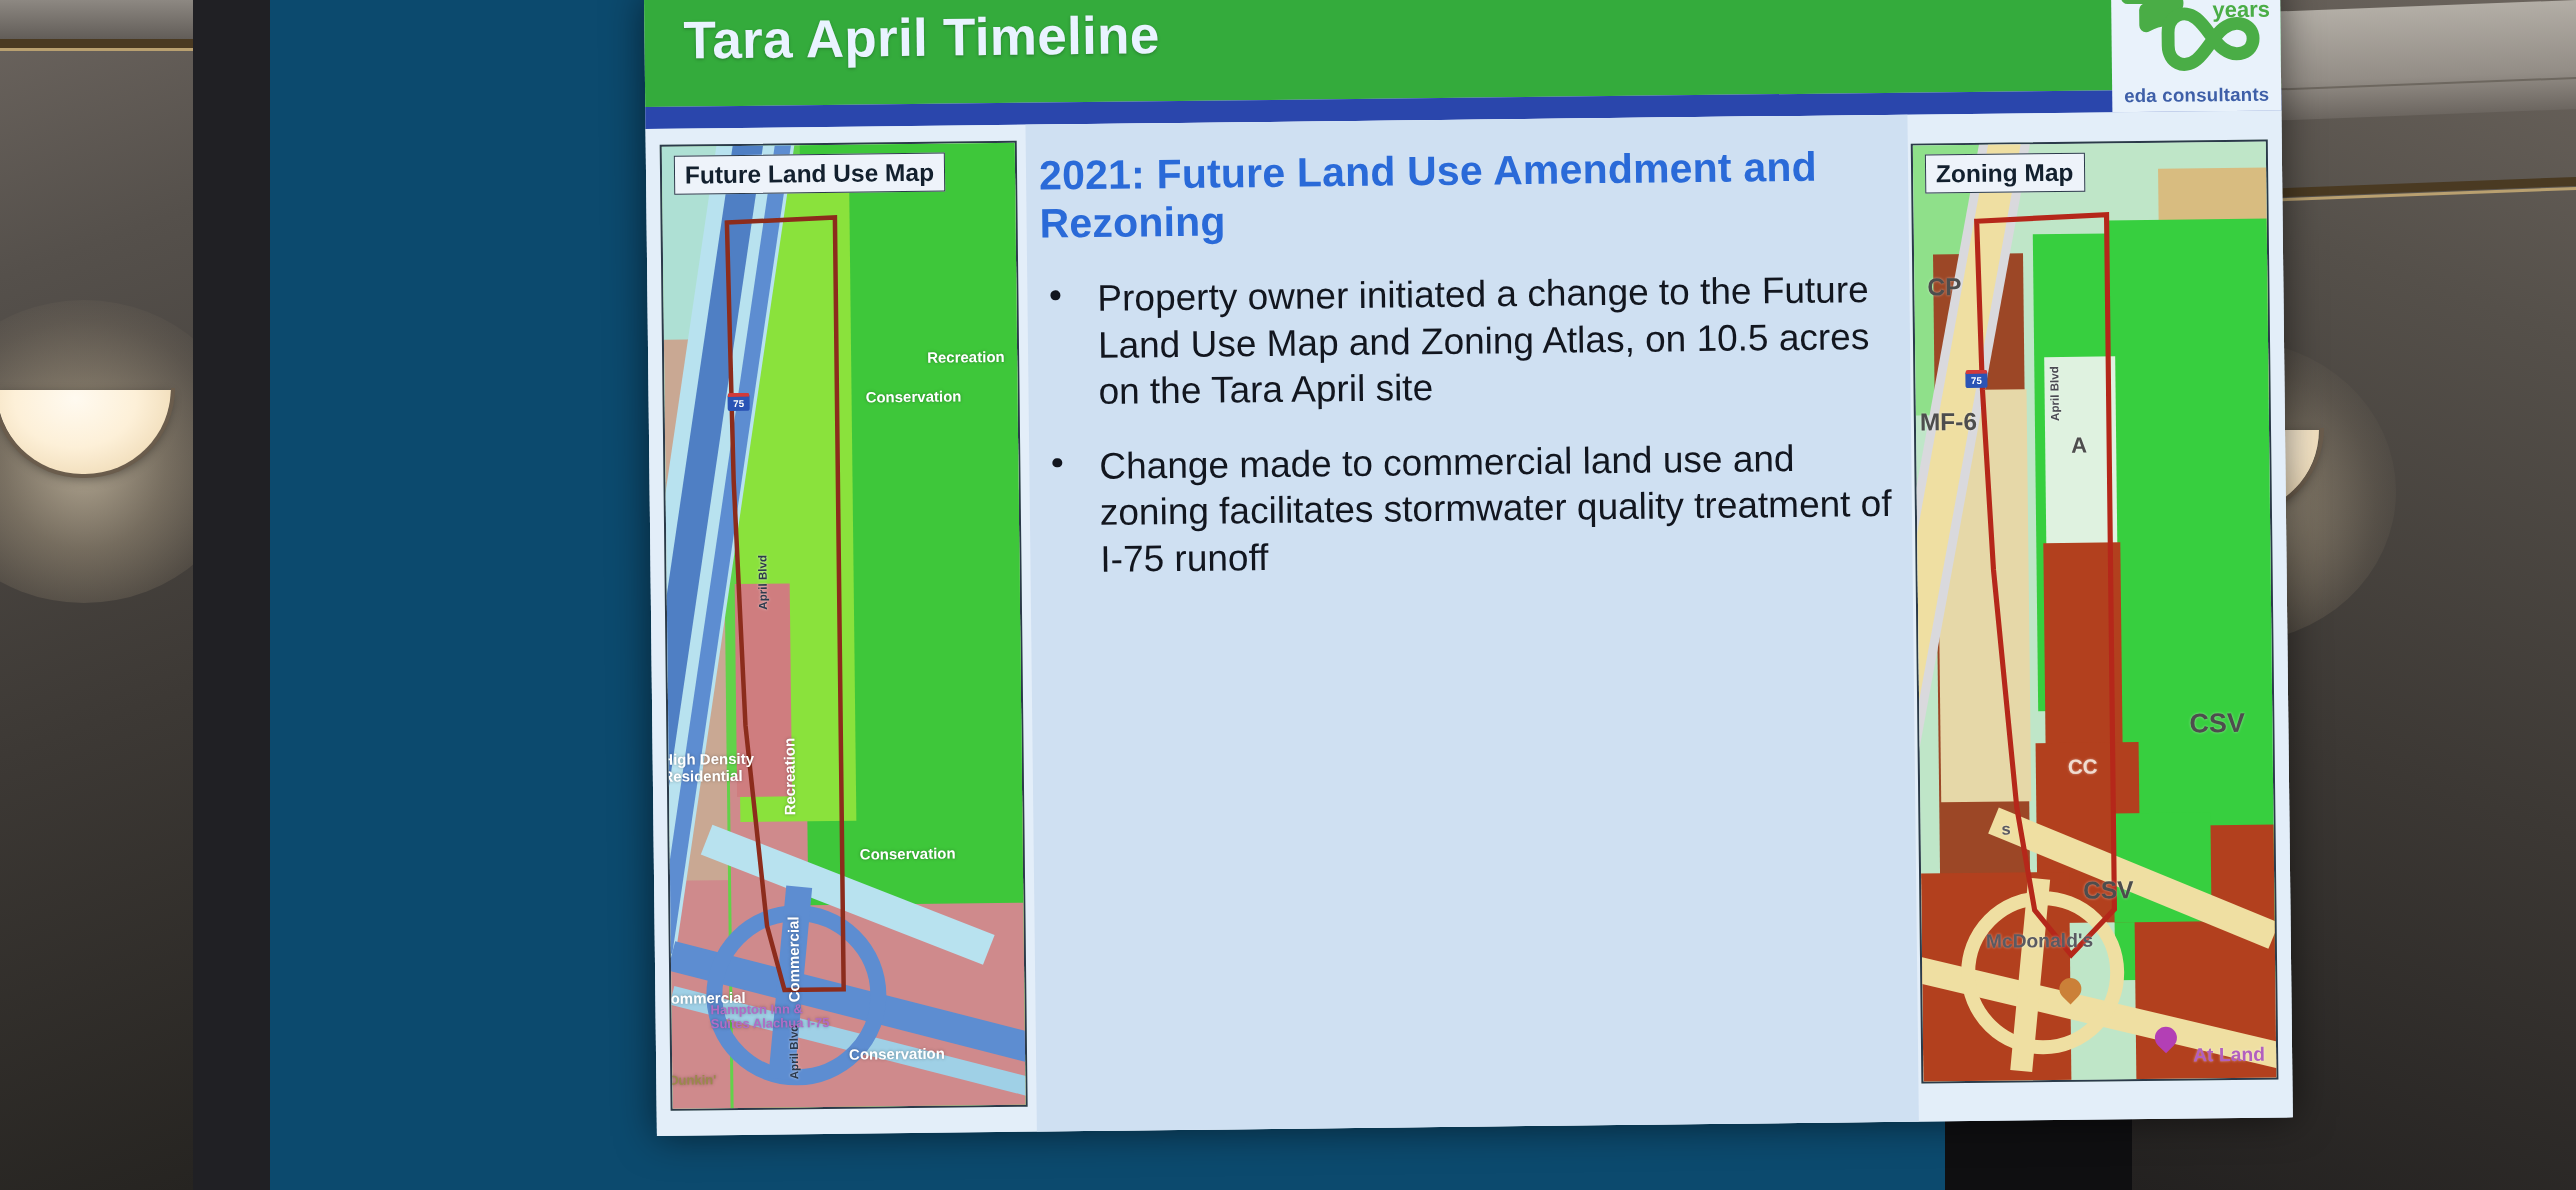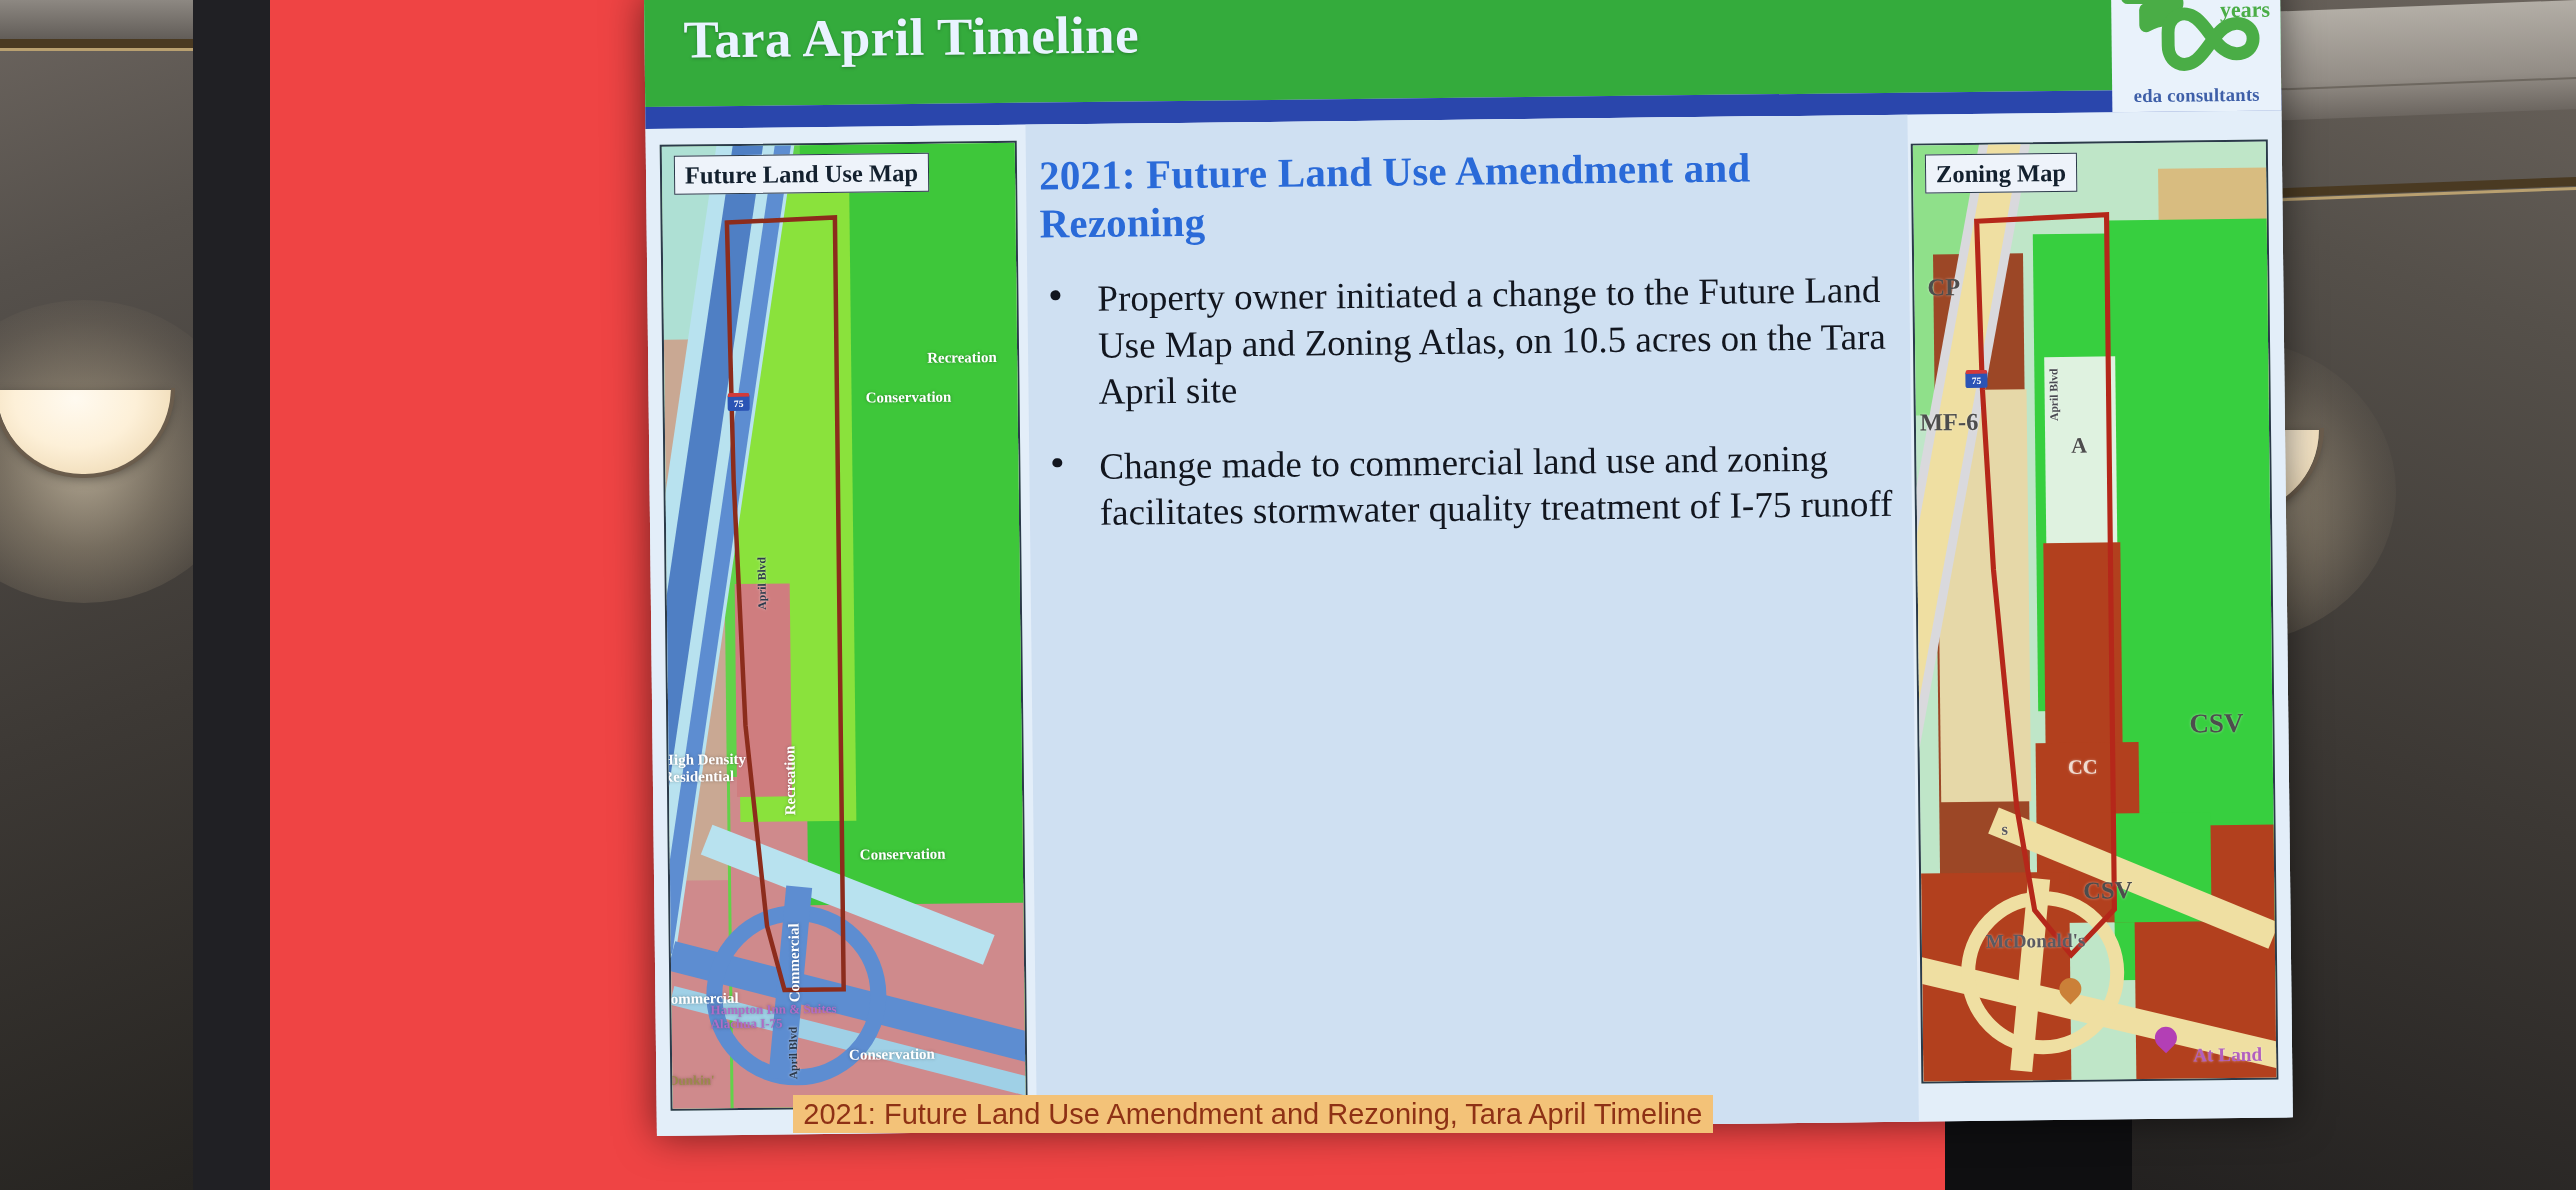--- a/index.html
+++ b/index.html
@@ -30,21 +30,21 @@
       border-radius:0 0 90px 90px;
       background:radial-gradient(ellipse at 45% 10%,#fffaf0 0%,#fdf0d8 45%,#f0dcb8 78%,#d9c096 100%);
       box-shadow:0 3.9px 10.3px rgba(0,0,0,.45);}
   .sconce .rim{position:absolute;left:-4.5px;top:-1.9px;width:183px;height:90px;
       border-radius:0 0 94px 94px;border:4.5px solid #6a5c4c;border-top:none;box-sizing:border-box;}
   .sconce-left{left:-3.2px;top:390px;}
   .sconce-right{left:2145px;top:430px;}
 
   
   #screen-frame{position:absolute;left:193px;top:0;width:1938px;height:1190px;
-      background:#ef4444;font-family:Liberation Serif, serif;}
+      background:#0c4a6e;}
   .frame-shadow{position:absolute;background:#1d1d20;}
 
   
   #slide{position:absolute;left:451px;top:-3.9px;width:1636px;height:1140px;
       background:#dce9f7;
       transform:rotate(-0.65deg);transform-origin:top left;
       box-shadow:0 0 39px rgba(0,0,0,.55);}
 
   .slide-green{position:absolute;left:0;top:0;width:1636px;height:111px;background:#34ab3c;}
   .slide-blue{position:absolute;left:0;top:111px;width:1636px;height:22px;background:#2a46ac;}
@@ -258,16 +258,15 @@
           <li>
             <span class="dot"></span>
             <span>Change made to commercial land use and zoning facilitates stormwater quality treatment of I-75 runoff</span>
           </li>
         </ul>
       </div>
 
     </div>
   </div>
 
-  <div class="cap" id="cap1">2021: Future Land Use Amendment and Rezoning, Tara April Timeline</div>
 
 </div>
 
 
 </body></html>

